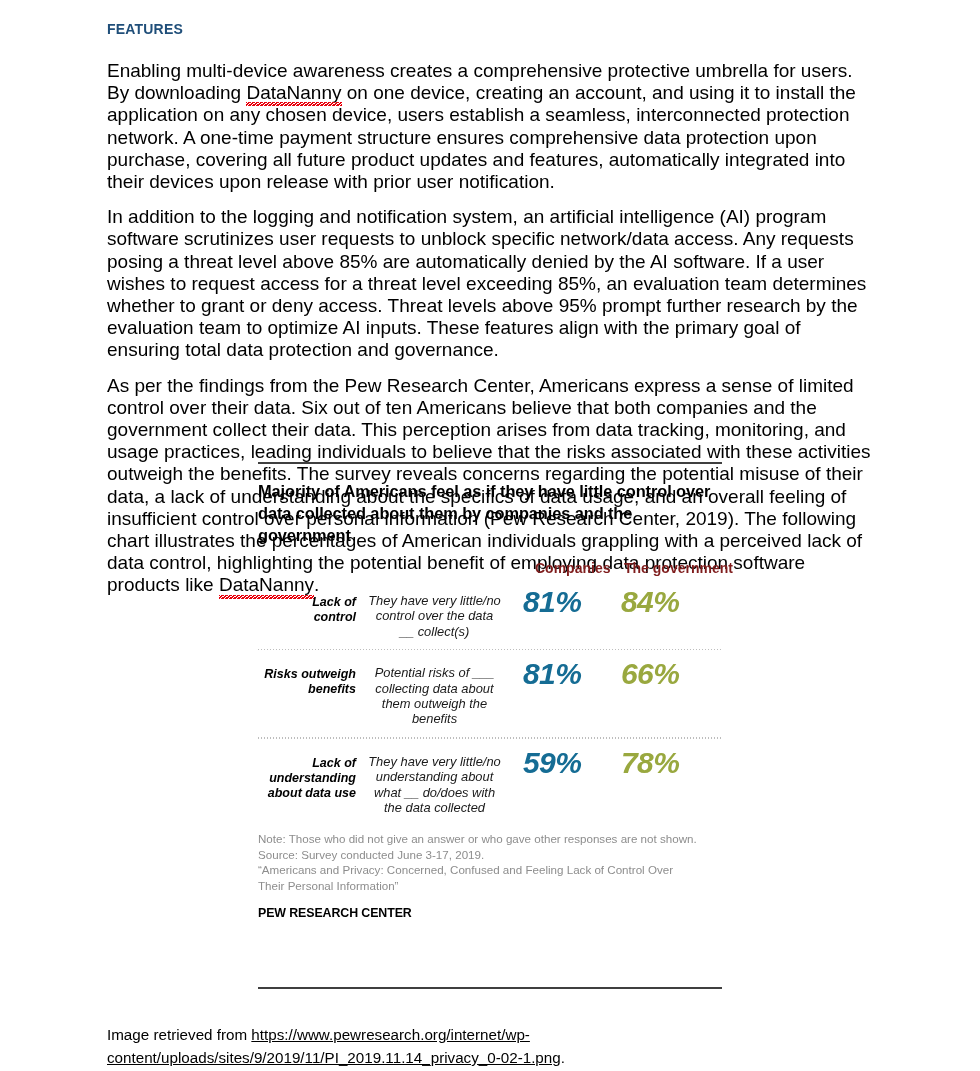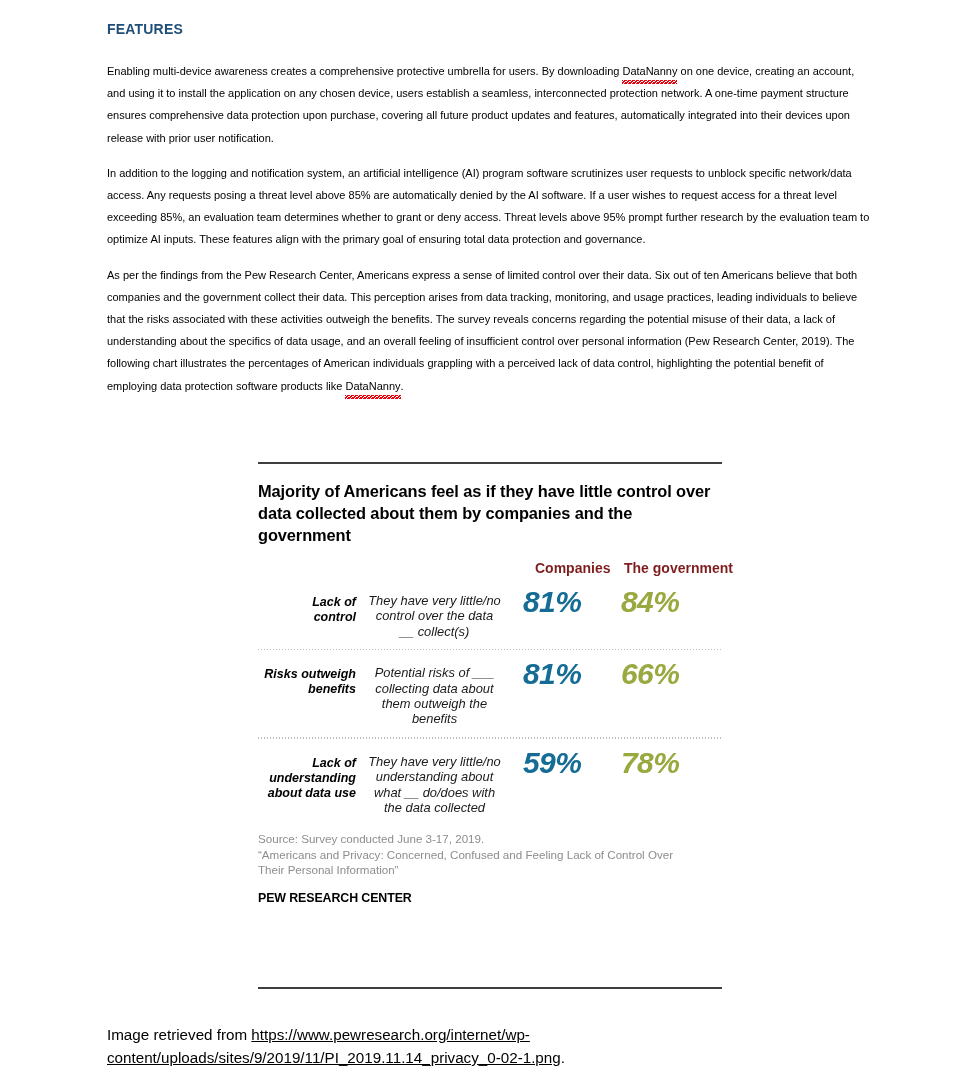--- a/index.html
+++ b/index.html
@@ -32,21 +32,21 @@
     font-weight: bold;
     letter-spacing: 0.2px;
     color: #1f4e79;
   }
 
   .doc-body {
     position: absolute;
     left: 107px;
     top: 60px;
     width: 766px;
-    font-size: 11px;
+    font-size: 19px;
     line-height: 22.2px;
     color: #000000;
   }
   .doc-body p {
     margin: 0 0 13px 0;
     text-align: left;
   }
 
   .misspell {
     position: relative;
@@ -257,20 +257,21 @@
         <div class="dotted"></div>
         <div class="row">
           <div class="cell-label">Lack of<br>understanding<br>about data use</div>
           <div class="cell-desc">They have very little/no understanding about what __ do/does with the data collected</div>
           <div class="cell-val companies">59%</div>
           <div class="cell-val government">78%</div>
         </div>
       </div>
 
     <div class="notes" id="chart-notes">
+        <div>Note: Those who did not give an answer or who gave other responses are not shown.</div>
         <div>Source: Survey conducted June 3-17, 2019.</div>
         <div>“Americans and Privacy: Concerned, Confused and Feeling Lack of Control Over Their Personal Information”</div>
       </div>
 
     <div class="pew-brand">PEW RESEARCH CENTER</div>
   </div>
 
   <div class="rule-bottom"></div>
 
   <div class="caption">

